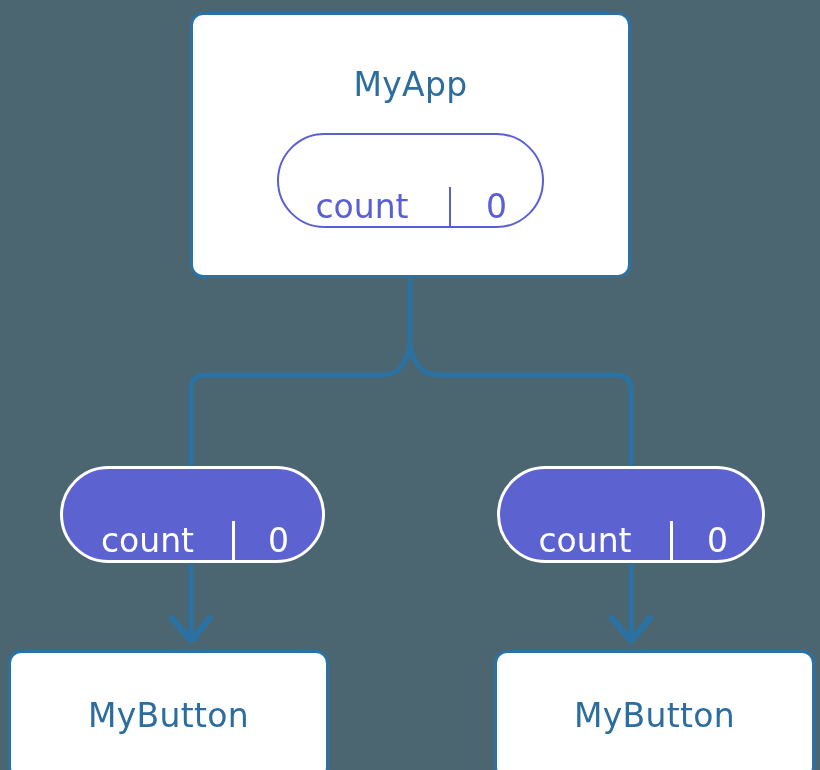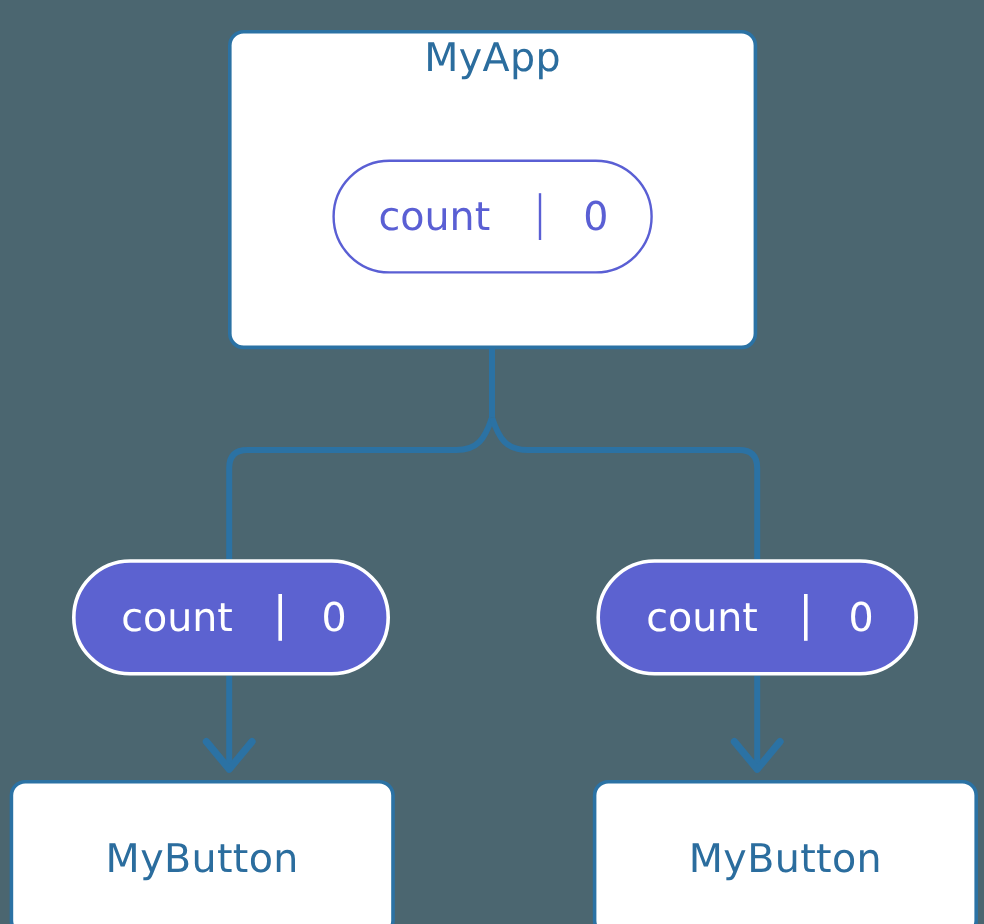--- a/index.html
+++ b/index.html
@@ -43,21 +43,21 @@
     font-size: 33px;
     letter-spacing: 0.3px;
     white-space: nowrap;
   }
 
   #box-myapp {
     left: 190px;
     top: 12px;
     width: 441px;
     height: 266px;
-    margin-top: 13px;
+    padding-top: 50px;
   }
   #box-mybutton-left {
     left: 8px;
     top: 650px;
     width: 321px;
     height: 130px;
     justify-content: center;
   }
   #box-mybutton-right {
     left: 494px;
@@ -65,21 +65,21 @@
     width: 321px;
     height: 130px;
     justify-content: center;
   }
 
   
   .state-pill {
     position: absolute;
     box-sizing: border-box;
     display: flex;
-    align-items: center;
+    align-items: flex-end;
     border-radius: 999px;
     overflow: hidden;
     font-size: 33px;
   }
   .pill-key, .pill-value {
     display: flex;
     align-items: center;
     justify-content: center;
     box-sizing: border-box;
     white-space: nowrap;

